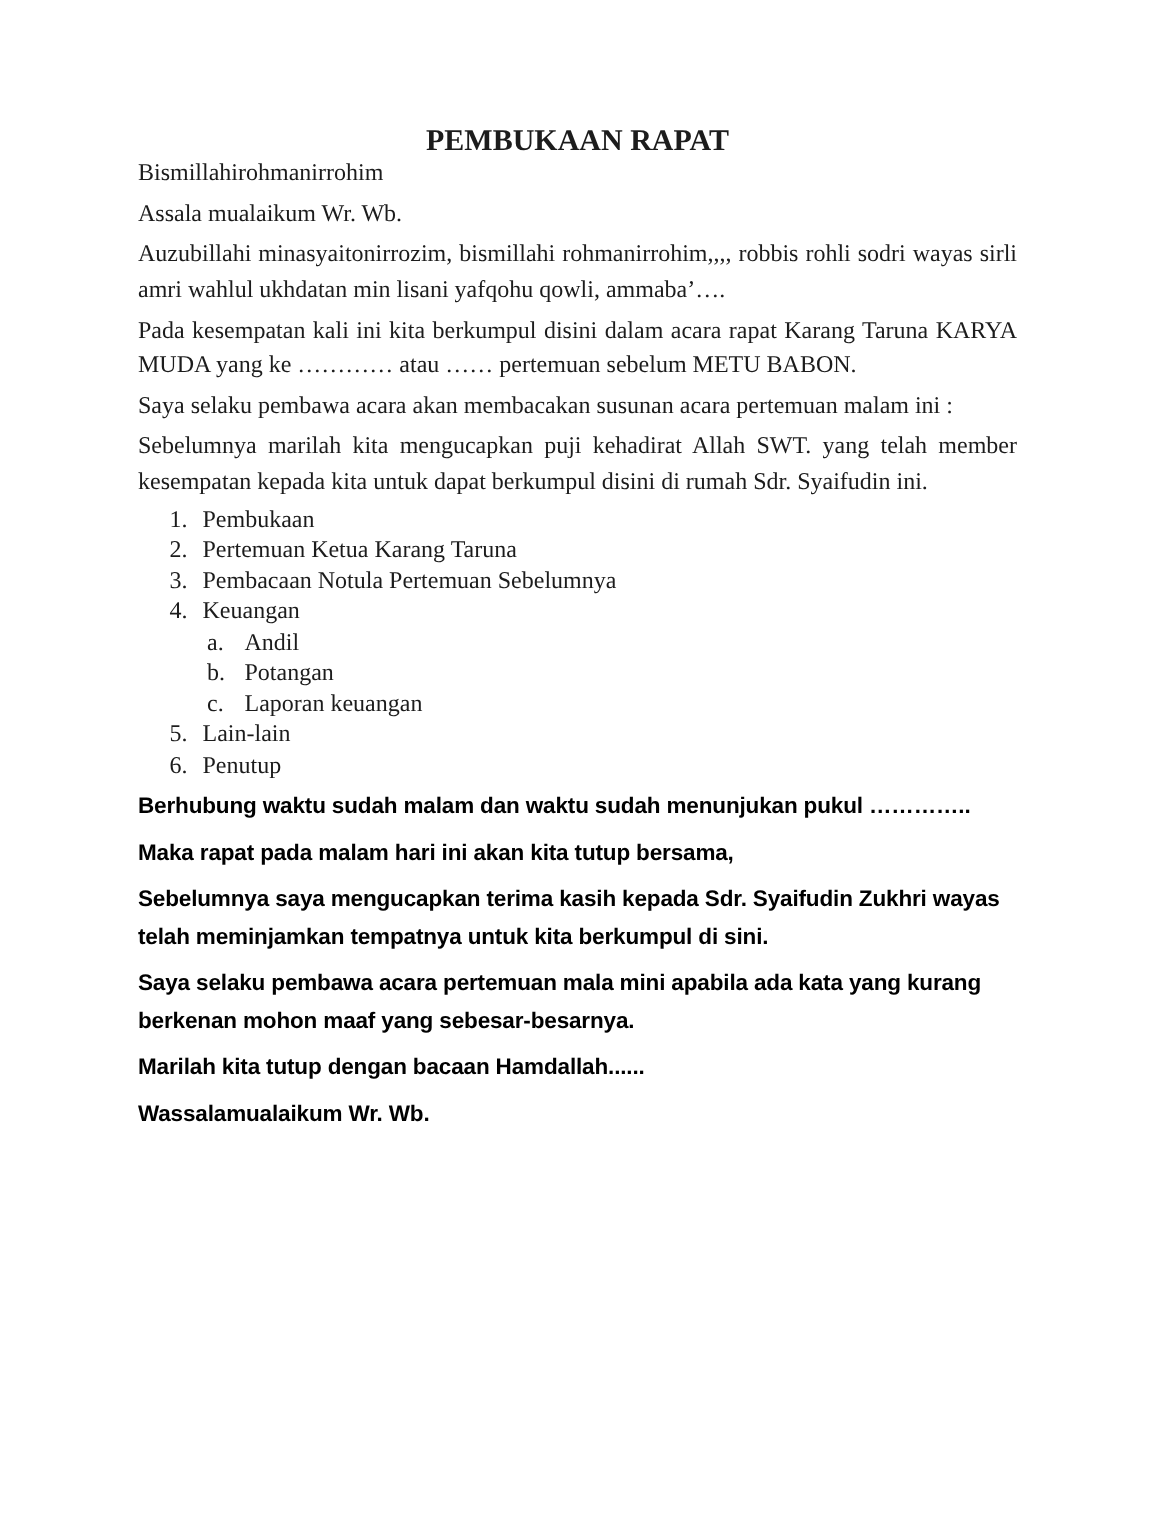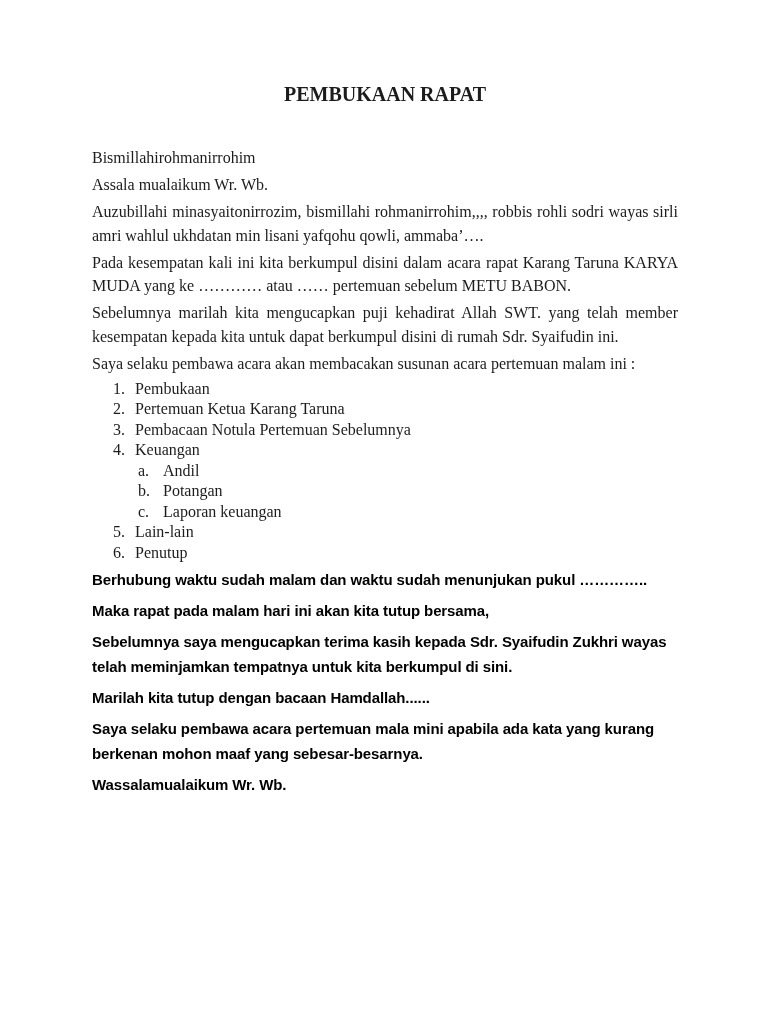--- a/index.html
+++ b/index.html
@@ -29,21 +29,21 @@
   }
   .title-open { padding-top: 84px; }
   .title-close { margin-top: 22px; margin-bottom: 14px; }
   .sec-open p {
     font-family: "Liberation Serif", "DejaVu Serif", serif;
     font-size: 16px;
     line-height: 23.5px;
     text-align: justify;
     margin: 0 0 3.5px 0;
   }
-  .sec-open p.first { margin-top: 42px; }
+  .sec-open p.first { }
   .agenda { margin: 2px 0 3.5px 0; }
   .agenda-row {
     font-family: "Liberation Serif", "DejaVu Serif", serif;
     font-size: 16px;
     line-height: 20.5px;
     display: flex;
   }
   .agenda-row.lvl1 { padding-left: 21px; }
   .agenda-row.lvl2 { padding-left: 46px; }
   .agenda-row .marker { width: 22px; flex: 0 0 auto; }
@@ -66,22 +66,22 @@
 
 <div class="doc">
 
   <h1 class="title title-open">PEMBUKAAN RAPAT</h1>
 
   <div class="sec-open">
     <p class="first">Bismillahirohmanirrohim</p>
     <p>Assala mualaikum Wr. Wb.</p>
     <p>Auzubillahi minasyaitonirrozim, bismillahi rohmanirrohim,,,, robbis rohli sodri wayas sirli amri wahlul ukhdatan min lisani yafqohu qowli, ammaba’….</p>
     <p>Pada kesempatan kali ini kita berkumpul disini dalam acara rapat Karang Taruna KARYA MUDA yang ke ………… atau …… pertemuan sebelum METU BABON.</p>
+    <p>Saya selaku pembawa acara akan membacakan susunan acara pertemuan malam ini :</p>
     <p>Sebelumnya marilah kita mengucapkan puji kehadirat Allah SWT. yang telah member kesempatan kepada kita untuk dapat berkumpul disini di rumah Sdr. Syaifudin ini.</p>
-    <p>Saya selaku pembawa acara akan membacakan susunan acara pertemuan malam ini :</p>
 
     <div class="agenda">
       <div class="agenda-row lvl1">
         <span class="marker">1.</span>
         <span class="item-text">Pembukaan</span>
       </div>
       <div class="agenda-row lvl1">
         <span class="marker">2.</span>
         <span class="item-text">Pertemuan Ketua Karang Taruna</span>
       </div>
@@ -114,18 +114,18 @@
         <span class="item-text">Penutup</span>
       </div>
     </div>
   </div>
 
 
   <div class="sec-close">
     <p>Berhubung waktu sudah malam dan waktu sudah menunjukan pukul …………..</p>
     <p>Maka rapat pada malam hari ini akan kita tutup bersama,</p>
     <p>Sebelumnya saya mengucapkan terima kasih kepada Sdr. Syaifudin Zukhri wayas telah meminjamkan tempatnya untuk kita berkumpul di sini.</p>
+    <p>Saya  selaku pembawa acara pertemuan mala mini apabila ada kata yang kurang berkenan mohon maaf yang sebesar-besarnya.</p>
     <p>Marilah kita tutup dengan bacaan Hamdallah......</p>
-    <p>Saya  selaku pembawa acara pertemuan mala mini apabila ada kata yang kurang berkenan mohon maaf yang sebesar-besarnya.</p>
     <p class="last">Wassalamualaikum Wr. Wb.</p>
   </div>
 
 </div>
 
 </body></html>

